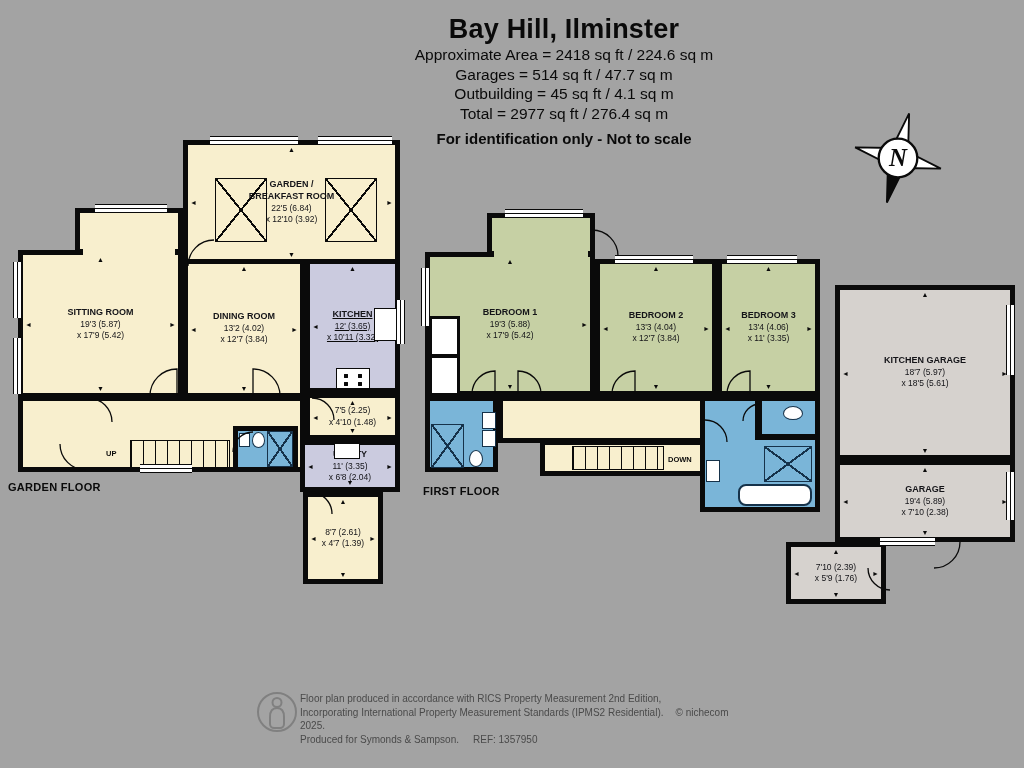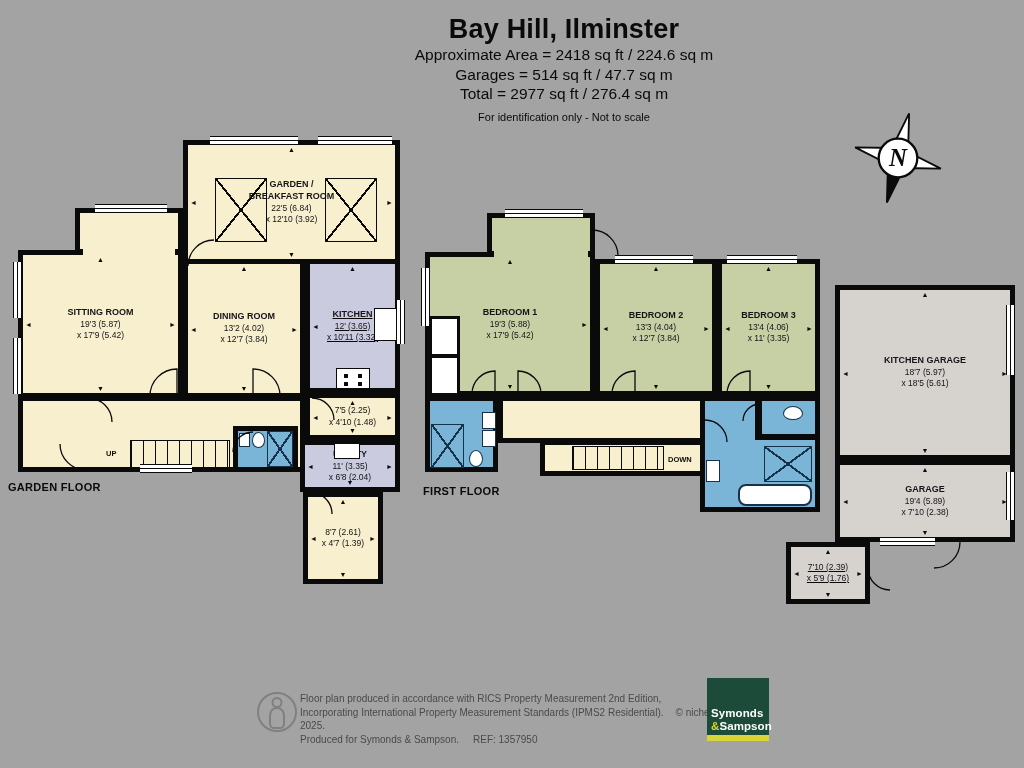--- a/index.html
+++ b/index.html
@@ -2,21 +2,21 @@
 <html><head>
 <meta charset="utf-8">
 <style>
   html,body{margin:0;padding:0;background:#fff;}
   #canvas{position:relative;width:1024px;height:768px;background:#a3a3a3;overflow:hidden;
           font-family:"Liberation Sans",sans-serif;color:#0a0a0a;}
   
   .hdr{position:absolute;left:0;top:14px;width:1024px;box-sizing:border-box;padding-left:104px;text-align:center;}
   .hdr .title{font-size:27px;font-weight:bold;letter-spacing:0.2px;}
   .hdr .aline{font-size:15.5px;line-height:18.5px;margin-top:1px;}
-  .hdr .disc{font-size:11px;font-weight:normal;margin-top:7px;}
+  .hdr .disc{font-size:15px;font-weight:bold;margin-top:7px;}
   
   .room{position:absolute;box-sizing:border-box;border:5px solid #0a0a0a;display:flex;
         align-items:center;justify-content:center;text-align:center;z-index:1;}
   .cream{background:#F8EFCE}.lav{background:#CBCBDF}.green{background:#C6D0A4}
   .blue{background:#7AB5D8}.gray{background:#D6D2CE}
   .rlabel{position:relative;z-index:2;font-size:8.5px;line-height:1.32;color:#141418;}
   .rname{font-weight:bold;font-size:9px;display:block;}
   .rdim{display:block;}
   .patch{position:absolute;z-index:3;}
   .wall{position:absolute;background:#0a0a0a;z-index:3;}
@@ -63,20 +63,21 @@
 </style>
 </head>
 <body>
 
 <div id="canvas">
 
   <div class="hdr">
     <div class="title">Bay Hill, Ilminster</div>
     <div class="aline">Approximate Area = 2418 sq ft / 224.6 sq m</div>
     <div class="aline">Garages = 514 sq ft / 47.7 sq m</div>
+    <div class="aline">Outbuilding = 45 sq ft / 4.1 sq m</div>
     <div class="aline">Total = 2977 sq ft / 276.4 sq m</div>
     <div class="disc">For identification only - Not to scale</div>
   </div>
 
   <svg style="position:absolute;left:852px;top:110px;z-index:2;" width="92" height="96" viewBox="0 0 100 104">
     <g transform="rotate(14 50 52)">
       <path d="M50,2 L59,43 L98,52 L59,61 L50,102 L41,61 L2,52 L41,43 Z" fill="#ffffff" stroke="#0a0a0a" stroke-width="2"></path>
       <path d="M50,102 L41,61 L59,61 Z" fill="#0a0a0a"></path>
     </g>
     <circle cx="50" cy="52" r="21" fill="#ffffff" stroke="#0a0a0a" stroke-width="2.5"></circle>
@@ -273,21 +274,21 @@
     <i class="ar t"></i>
       <i class="ar b"></i>
       <i class="ar l"></i>
       <i class="ar r"></i>
     <div class="rlabel">
       <span class="rname">GARAGE</span>
       <span class="rdim">19'4 (5.89)</span>
       <span class="rdim">x 7'10 (2.38)</span>
     </div>
   </div>
-  <div class="room gray" style="left:786px;top:542px;width:84px;height:62px;text-decoration:underline;">
+  <div class="room gray" style="left:786px;top:542px;width:100px;height:62px;">
     <i class="ar t"></i>
       <i class="ar b"></i>
       <i class="ar l"></i>
       <i class="ar r"></i>
     <div class="rlabel">
       <span class="rdim">7'10 (2.39)</span>
       <span class="rdim">x 5'9 (1.76)</span>
     </div>
   </div>
   <div class="win v" style="left:1006px;top:305px;height:70px;"></div>
@@ -321,21 +322,14 @@
     <circle cx="22" cy="13.5" r="4.5" fill="none" stroke="#808080" stroke-width="2"></circle>
     <path d="M22,19 C17,19 15,23 15,28 L15,35 C15,37.5 17,39 19,39 L25,39 C27,39 29,37.5 29,35 L29,28 C29,23 27,19 22,19 Z" fill="none" stroke="#808080" stroke-width="2"></path>
   </svg>
 
   <div class="ftext">
     <div>Floor plan produced in accordance with RICS Property Measurement 2nd Edition,</div>
     <div><span>Incorporating International Property Measurement Standards (IPMS2 Residential).</span><span class="copyright">© nichecom 2025.</span></div>
     <div><span>Produced for Symonds &amp; Sampson.</span><span class="refgap"></span><span>REF: 1357950</span></div>
   </div>
 
-  <div class="logo">
-    <div class="ltxt">
-      <div>Symonds</div>
-      <div><span class="amp">&amp;</span><span>Sampson</span></div>
-    </div>
-    <div class="strip"></div>
-  </div>
 
 </div>
 
 </body></html>

